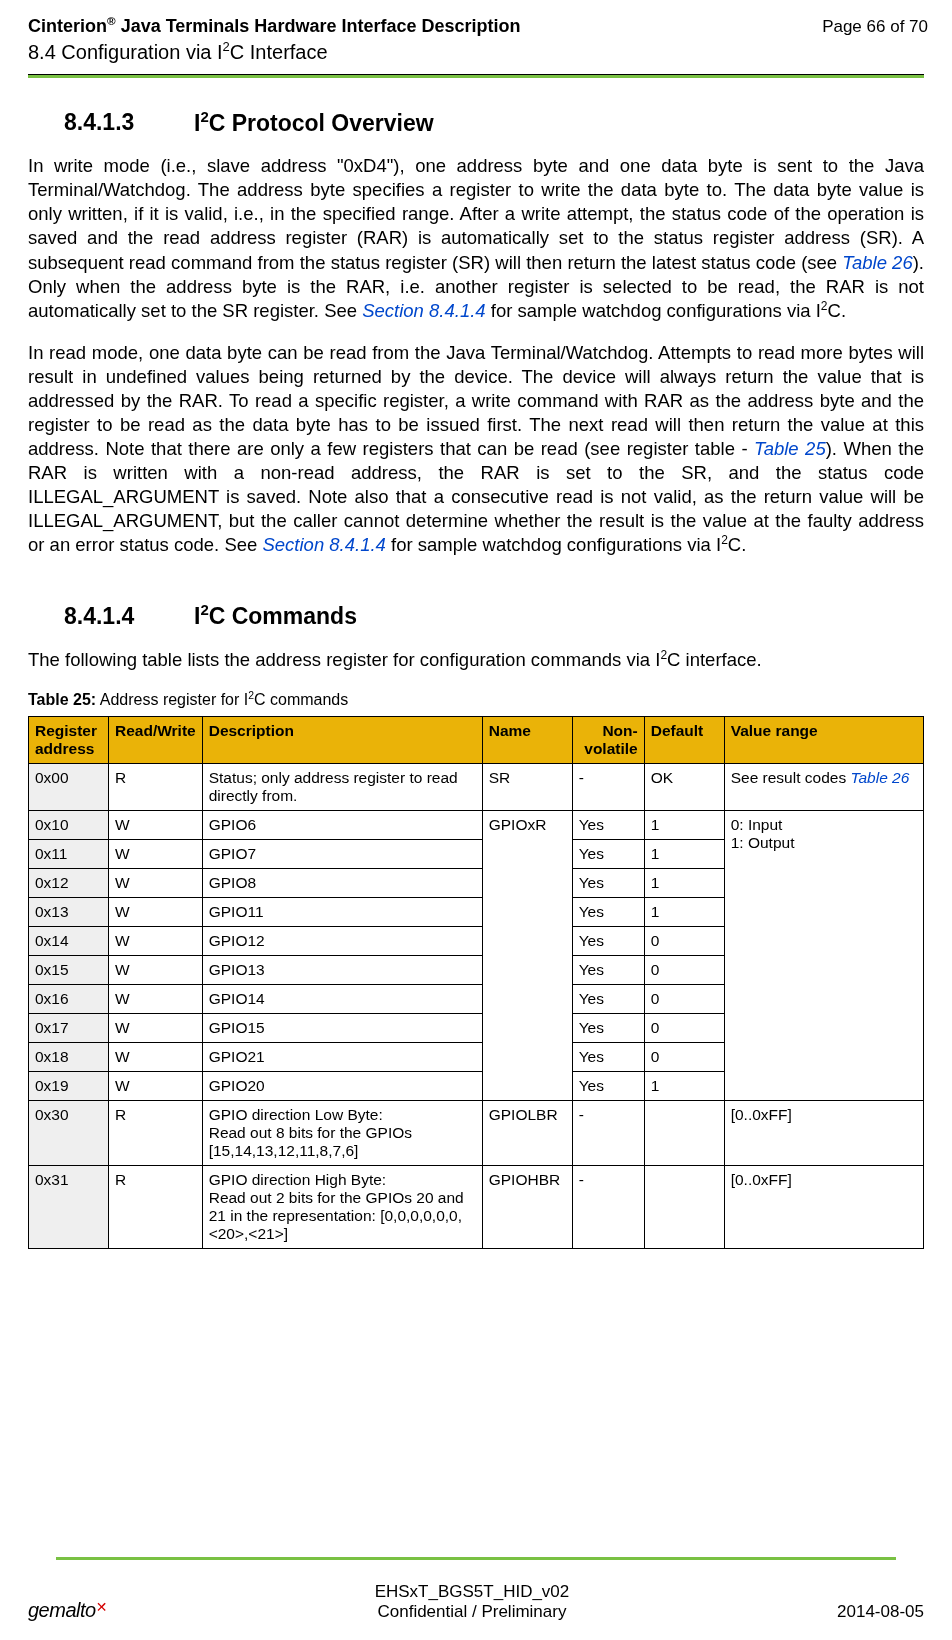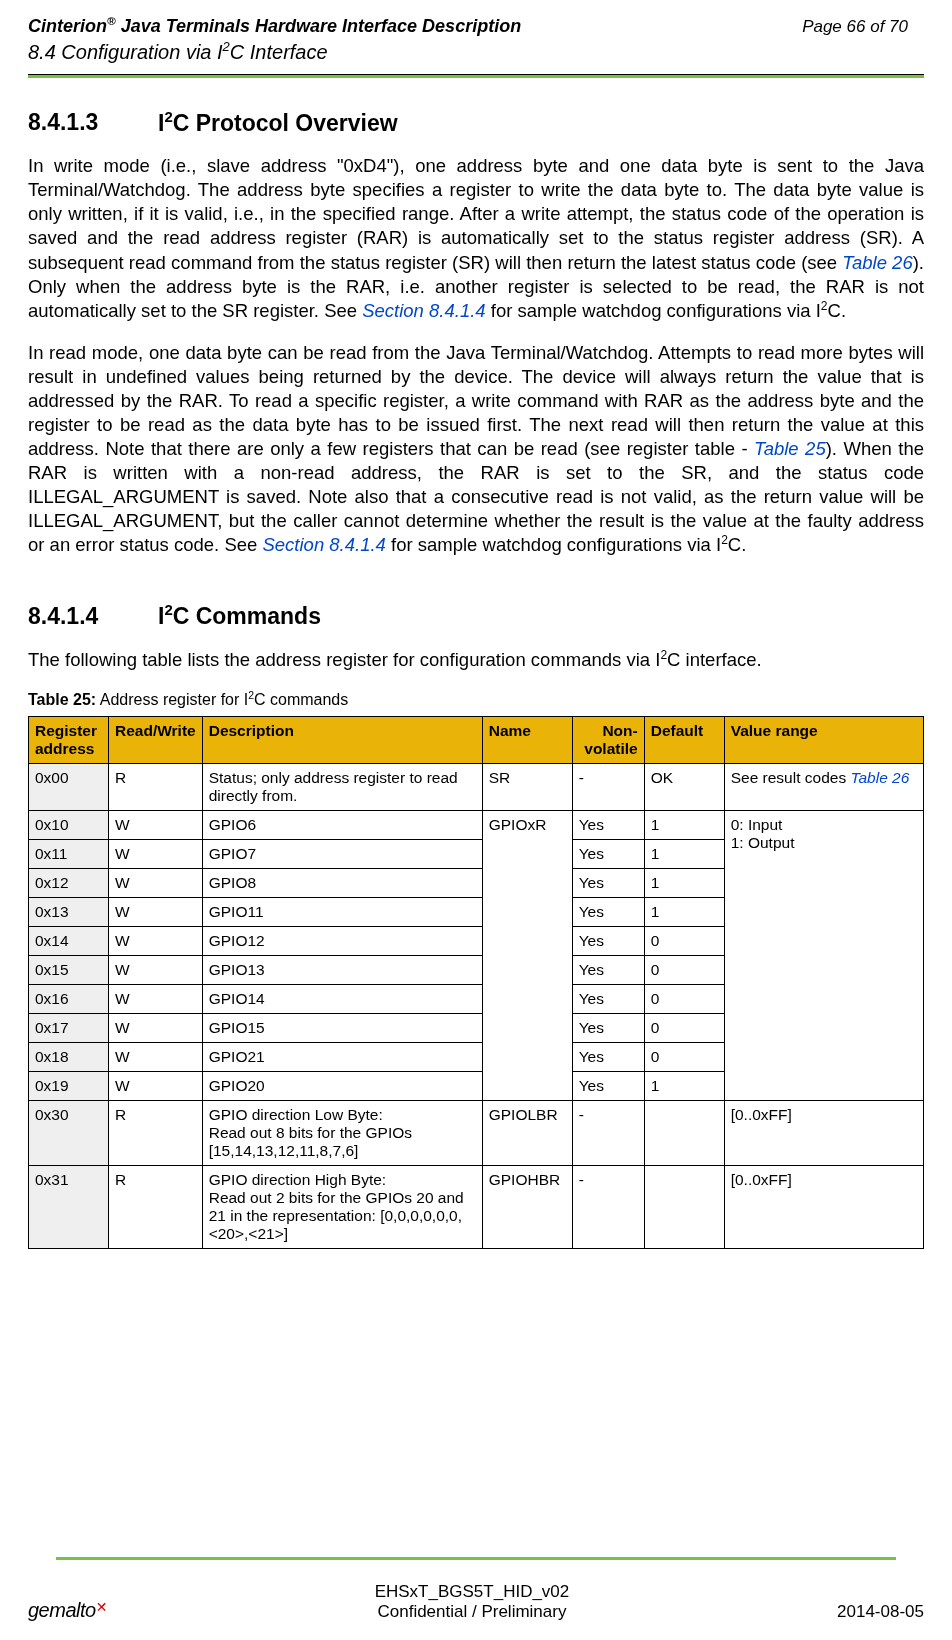--- a/index.html
+++ b/index.html
@@ -8,33 +8,32 @@
       width: 952px;
       height: 1640px;
       background: white;
       color: #000;
       position: relative;
     }
     .page-header {
       display: flex;
       justify-content: space-between;
       align-items: flex-start;
-      padding: 14px 44px 6px 28px;
-      font-style: italic;
+      padding: 14px 24px 6px 28px;
     }
     .header-left { font-size: 18px; }
     .header-title { font-weight: bold; }
     .header-subtitle { font-size: 20px; margin-top: 2px; }
     .sup { font-size: 0.65em; vertical-align: super; }
     .header-right { font-size: 17px; padding-top: 3px; }
     .header-rule { border: none; border-top: 1.5px solid #000; margin: 4px 28px 0 28px; }
     .green-bar { height: 3px; background: #79c143; margin: 0 28px; }
     .content { padding: 30px 28px 0 28px; }
     .section-heading { font-size: 23px; font-weight: bold; margin-bottom: 18px; }
-    .section-num { display: inline-block; width: 130px; }
+    .section-num { display: inline-block; width: 130px; margin-left: 36px; }
     .body-text { font-size: 18.5px; line-height: 1.3; text-align: justify; margin-bottom: 18px; }
     .link { color: #0047cc; font-style: italic; }
     .table-caption { font-size: 16px; margin-bottom: 6px; }
     .table-caption b { font-weight: bold; }
     table { border-collapse: collapse; width: 100%; font-size: 15.5px; }
     th { background: #eab308; text-align: left; font-weight: bold; padding: 5px 6px; border: 1px solid #000; vertical-align: top; }
     td { padding: 5px 6px; border: 1px solid #000; vertical-align: top; }
     td.gray { background: #efefef; }
     .footer {
       position: absolute;

